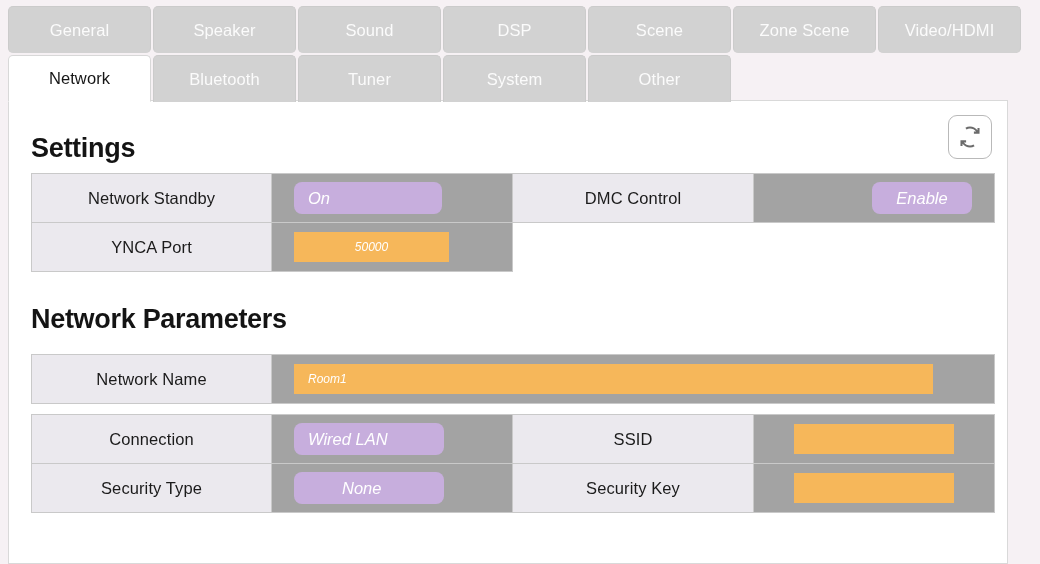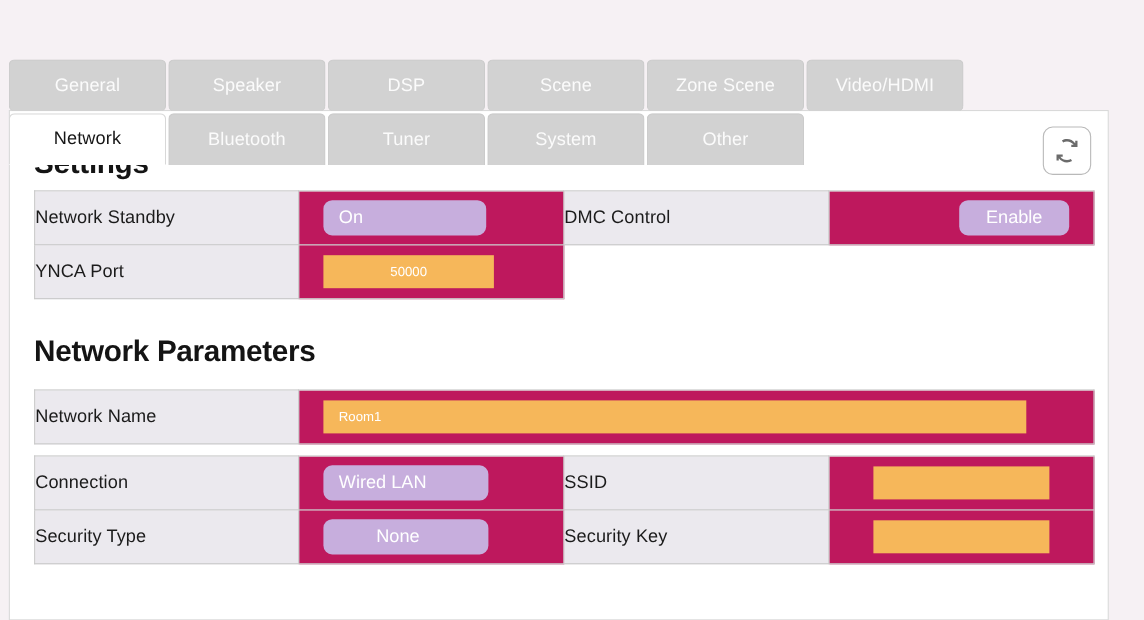--- a/index.html
+++ b/index.html
@@ -40,21 +40,20 @@
     color: #fbfbfb;
     font-size: 16.5px;
     display: flex;
     align-items: center;
     justify-content: center;
     border-radius: 5px 5px 0 0;
     letter-spacing: .1px;
     user-select: none;
     border: 1px solid #cbcbcb;
     border-bottom: none;
-    margin-top: 48px;
   }
   .tabbar.row1 .tab { border-radius: 5px; }
   .tab.active {
     background: #ffffff;
     color: #161616;
     border: 1px solid #d8d8d8;
     border-bottom: 1px solid #ffffff;
     border-radius: 5px 5px 0 0;
     z-index: 7;
   }
@@ -110,23 +109,24 @@
   .tbl td {
     border: 1px solid #c9c9c9;
     padding: 0;
     height: 48px;
     vertical-align: middle;
   }
   .lbl {
     background: #ebe9ee;
     color: #1b1b1b;
     font-size: 16.5px;
+    text-align: center;
     letter-spacing: .1px;
   }
-  .val { background: #be185d; }
+  .val { background: #a3a3a3; font-style: italic; }
   .blank { border: none !important; background: transparent !important; }
 
   
   .pill {
     background: #c7aedd;
     color: #ffffff;
     border-radius: 8px;
     font-size: 16.5px;
     height: 32px;
     line-height: 32px;
@@ -159,20 +159,21 @@
   .cellwrap { padding: 0 22px; }
 </style>
 </head>
 <body>
 
 <div id="app">
 
   <div class="tabbar row1" id="tabrow1">
       <div class="tab">General</div>
       <div class="tab">Speaker</div>
+      <div class="tab">Sound</div>
       <div class="tab">DSP</div>
       <div class="tab">Scene</div>
       <div class="tab">Zone Scene</div>
       <div class="tab">Video/HDMI</div>
     </div>
 
   <div class="tabbar row2" id="tabrow2">
       <div class="tab active">Network</div>
       <div class="tab">Bluetooth</div>
       <div class="tab">Tuner</div>

